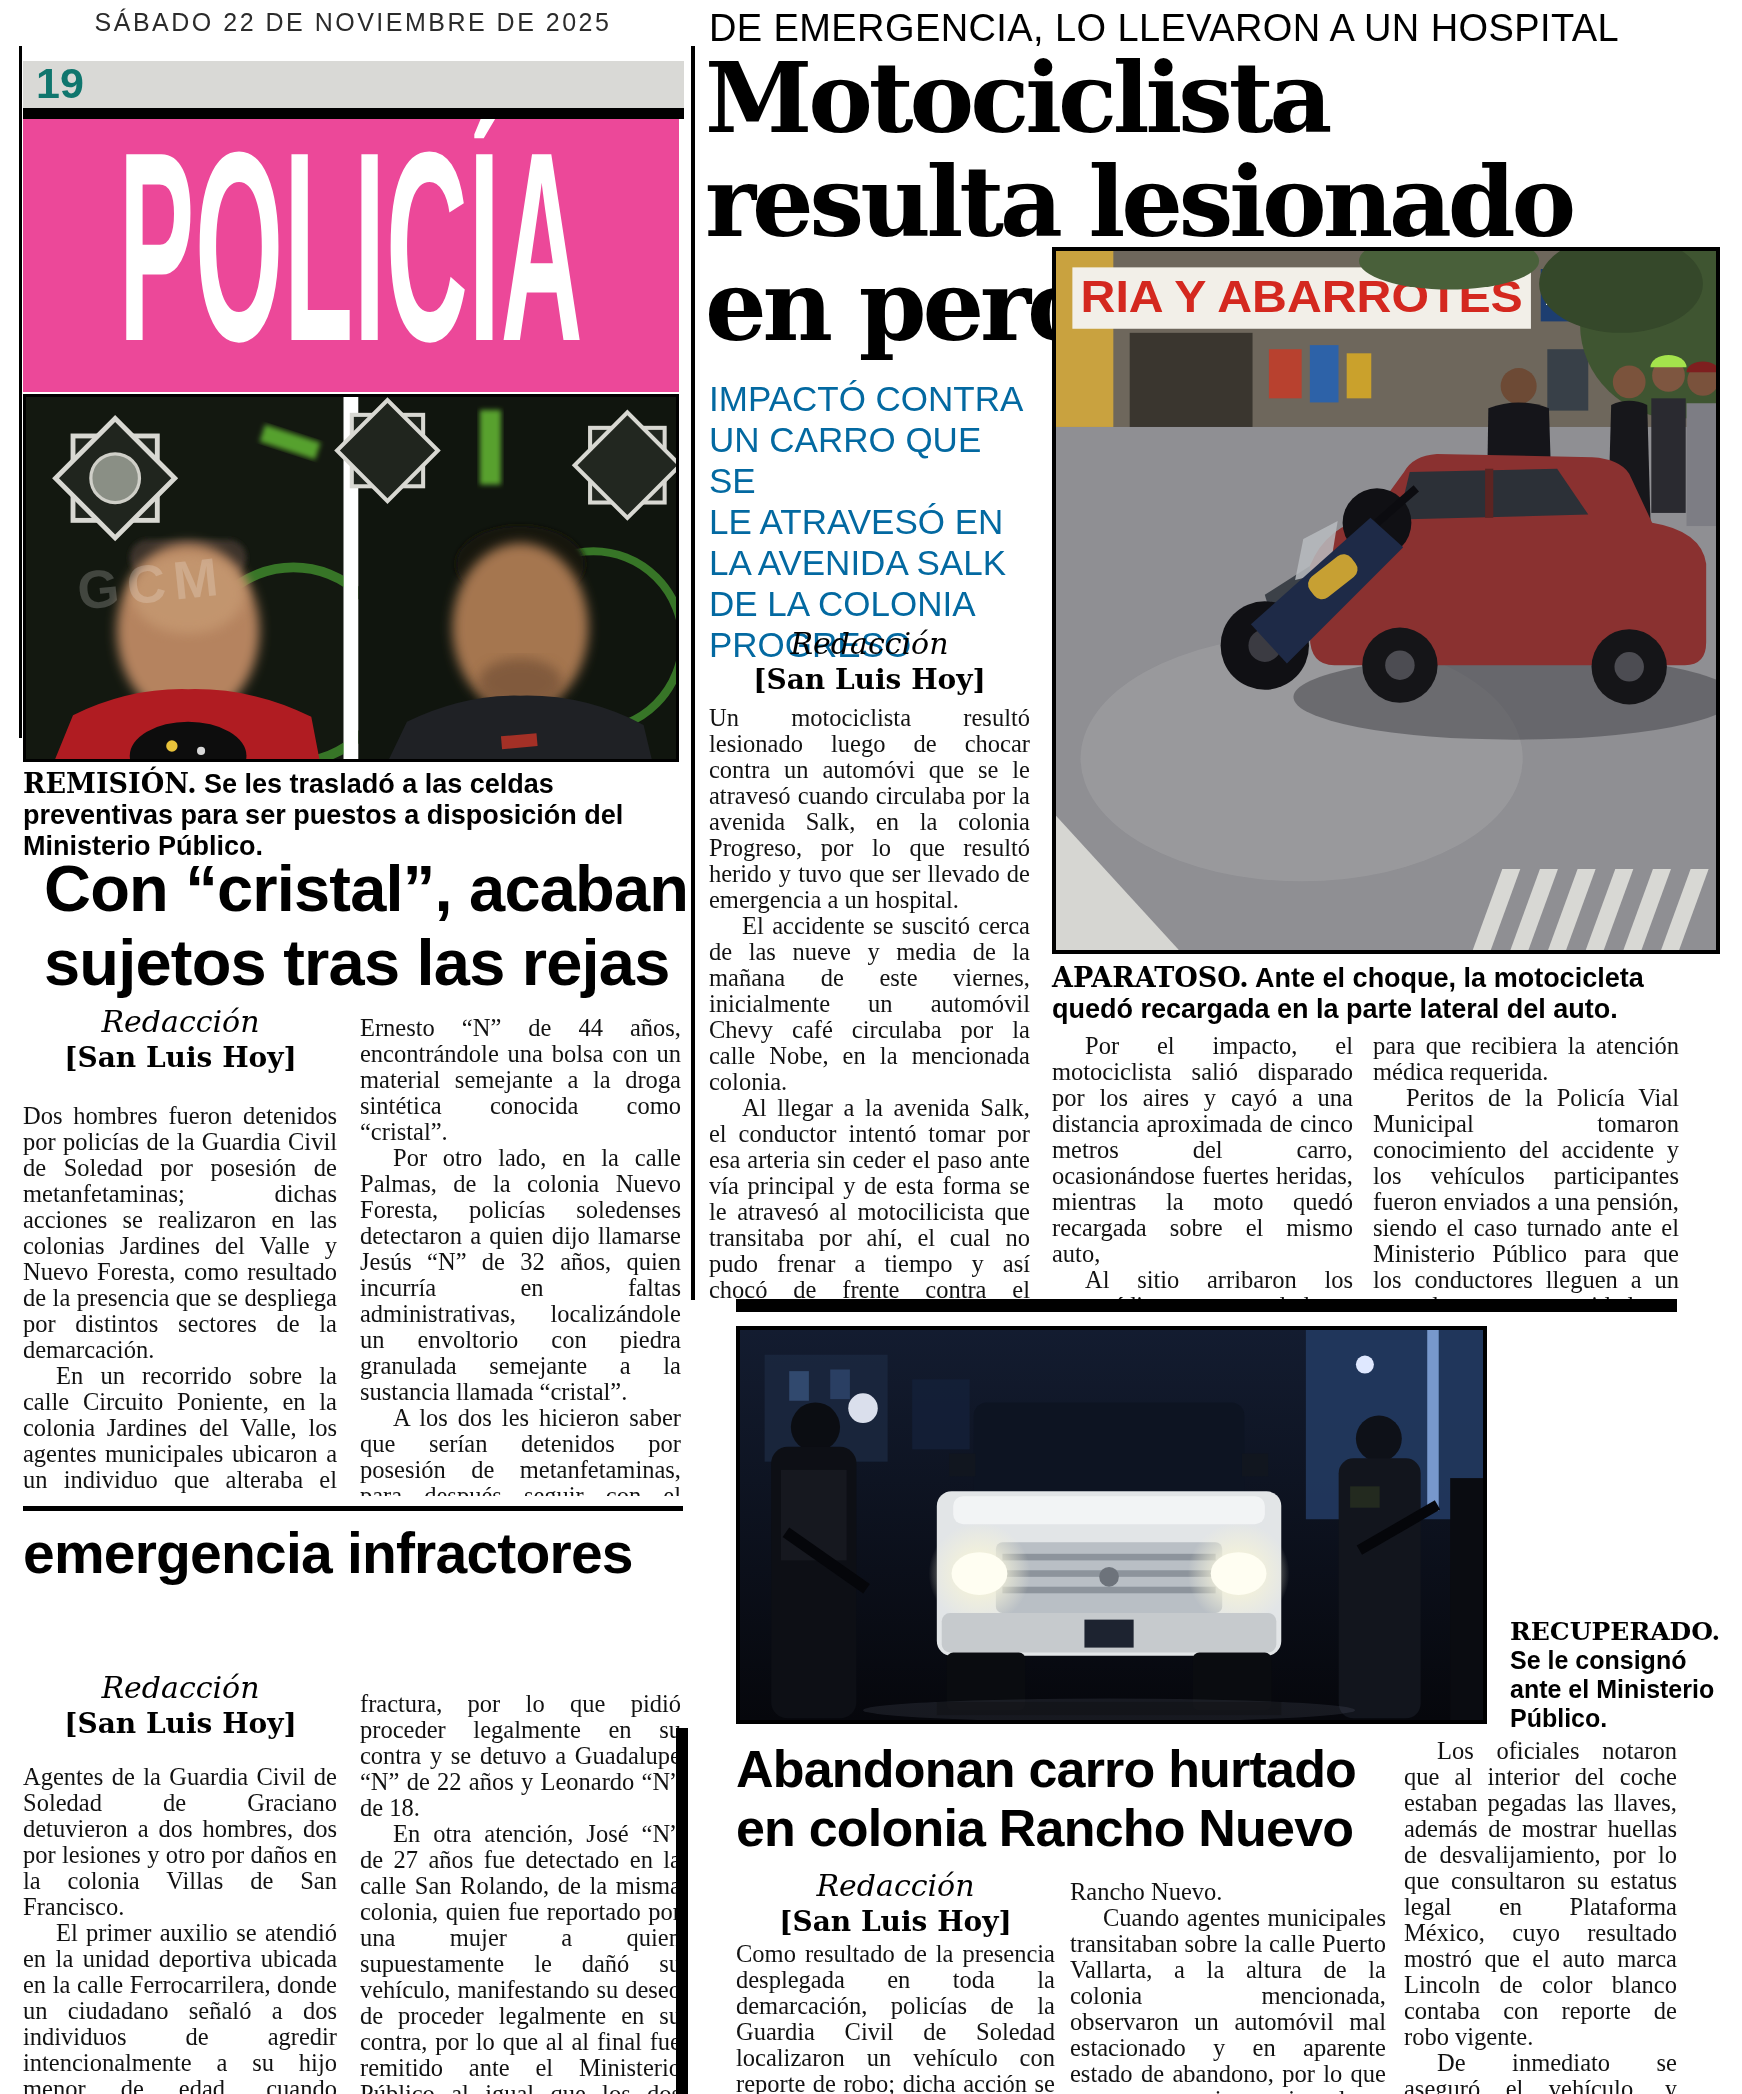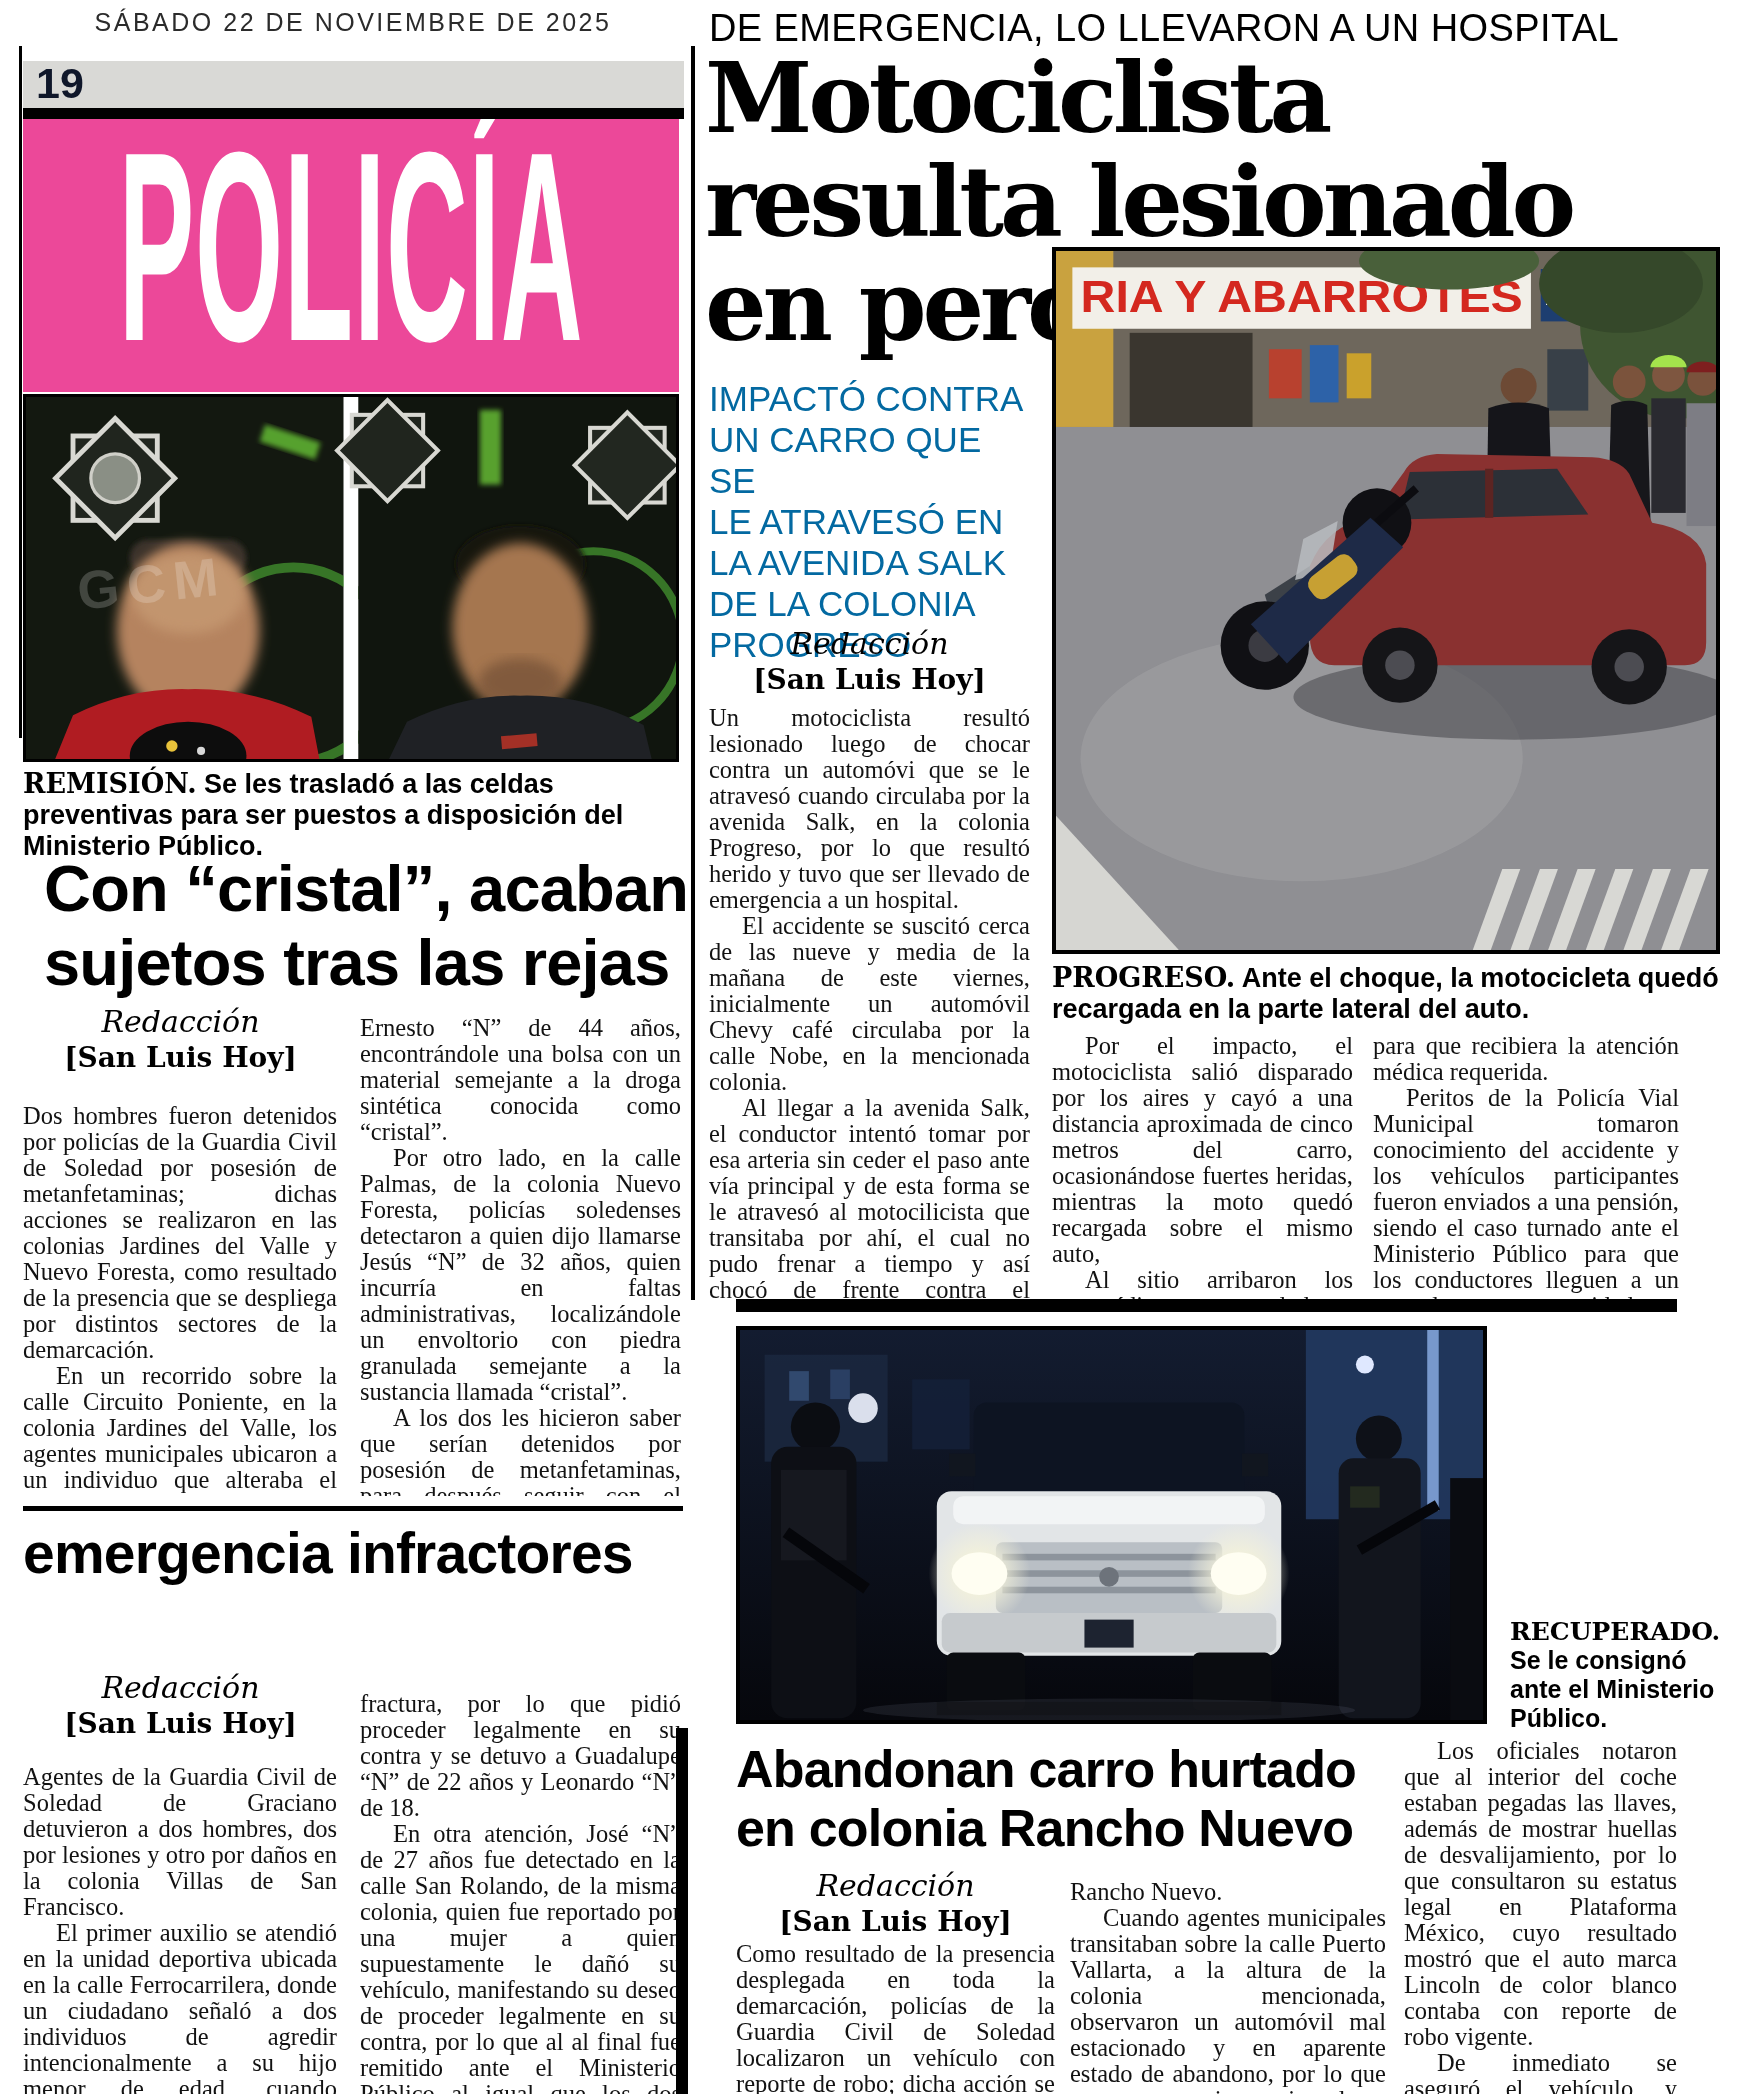--- a/index.html
+++ b/index.html
@@ -5,21 +5,21 @@
   html,body{margin:0;padding:0;background:#ffffff;}
   #page{position:relative;width:1742px;height:2095px;background:#fff;overflow:hidden;
         font-family:"Liberation Sans",sans-serif;color:#111;}
   .abs{position:absolute;}
 
   
   #left-edge-line{left:19px;top:46px;width:2.5px;height:692px;background:#000;}
   #date-line{left:23px;top:8.2px;width:660px;text-align:center;font-size:25px;
              letter-spacing:2.5px;color:#2b2b2b;font-weight:400;}
   #masthead-bar{left:23px;top:61px;width:661px;height:47px;background:#d9d9d6;}
-  #page-number{position:absolute;left:13px;top:-1.6px;font-size:43px;font-weight:bold;color:#0f172a;}
+  #page-number{position:absolute;left:13px;top:-1.6px;font-size:43px;font-weight:bold;color:#0f766e;}
   #paper-name{position:absolute;left:0;right:0;top:4.9px;text-align:center;font-weight:bold;
               font-size:35px;letter-spacing:6.5px;color:#0a0a0a;}
   #masthead-rule{left:23px;top:108px;width:661px;height:10.6px;background:#000;}
   #section-box{left:23px;top:119px;width:656px;height:273px;background:#ec4899;overflow:hidden;}
   #section-title{position:absolute;left:50%;top:47%;transform:translate(-50%,-50%) scaleX(0.42);
                  font-size:270px;font-weight:bold;color:#fff;white-space:nowrap;letter-spacing:1.6px;}
 
   
   #v-divider-top{left:691px;top:46px;width:4.1px;height:1254px;background:#000;}
   #left-rule{left:23px;top:1506px;width:660px;height:4.9px;background:#000;}
@@ -181,21 +181,21 @@
         <circle cx="255" cy="482" r="54" fill="#101014"></circle>
         <circle cx="255" cy="482" r="20" fill="#3b3b42"></circle>
         <circle cx="392" cy="332" r="42" fill="#101014"></circle>
         <polygon points="238,456 384,326 424,362 282,504" fill="#1e2a47"></polygon>
         <rect x="306" y="382" width="64" height="32" rx="12" fill="#c7a033" transform="rotate(-38 338 398)"></rect>
         <line x1="392" y1="332" x2="440" y2="290" stroke="#0c0c10" stroke-width="10"></line>
       </g>
     </svg>
   </figure>
   <div class="abs caption" id="crash-caption">
-    <span class="cap-lead">PROGRESO.</span><span> Ante el choque, la motocicleta quedó recargada en la parte lateral del auto.</span>
+    <span class="cap-lead">APARATOSO.</span><span> Ante el choque, la motocicleta quedó recargada en la parte lateral del auto.</span>
   </div>
 
   <div class="abs serif" id="cont-col1">
     <p class="ind">Por el impacto, el motociclista salió disparado por los aires y cayó a una distancia aproximada de cinco metros del carro, ocasionándose fuertes heridas, mientras la moto quedó recargada sobre el mismo auto,</p>
     <p class="ind">Al sitio arribaron los paramédicos, que trasladaron al motociclista lesionado aun hospital</p>
   </div>
   <div class="abs serif" id="cont-col2">
     <p>para que recibiera la atención médica requerida.</p>
     <p class="ind">Peritos de la Policía Vial Municipal tomaron conocimiento del accidente y los vehículos participantes fueron enviados a una pensión, siendo el caso turnado ante el Ministerio Público para que los conductores lleguen a un acuerdo ante esa autoridad.</p>
   </div>

